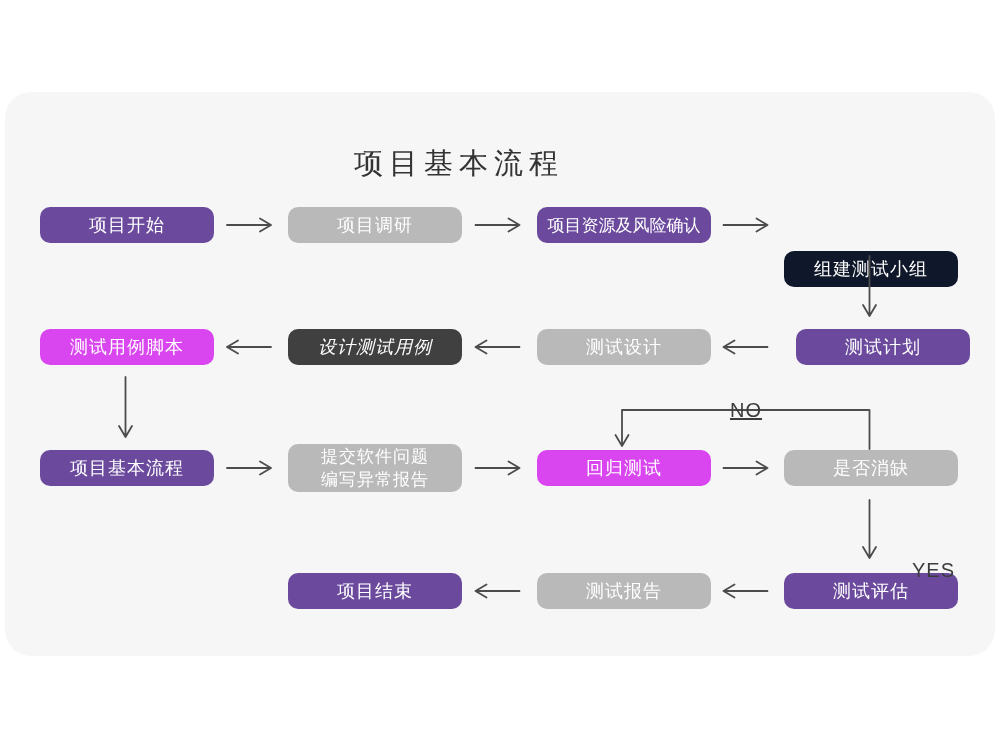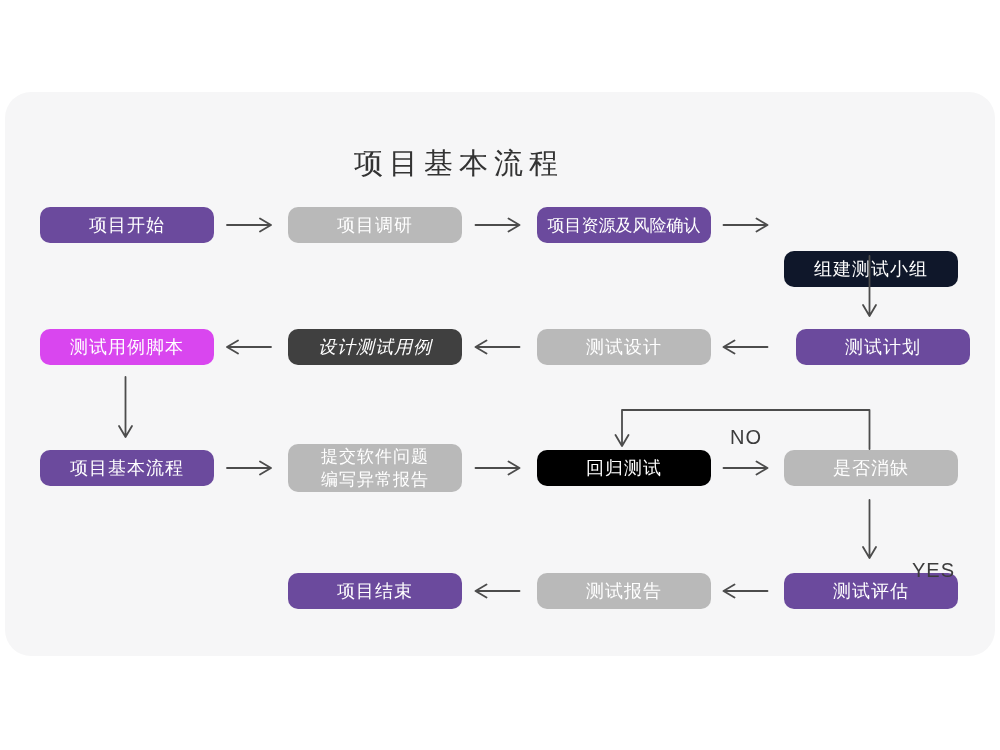--- a/index.html
+++ b/index.html
@@ -24,21 +24,21 @@
     text-align:center;
   }
   .node.tight{font-size:17px;letter-spacing:0;}
   .node.multi{height:48px;font-size:17px;line-height:23px;white-space:pre-line;}
   svg.arrows{position:absolute;left:0;top:0;width:1000px;height:750px;pointer-events:none;}
   svg.arrows path{stroke:var(--arrow,#4c4c4c);stroke-width:1.8;fill:none;stroke-linecap:round;stroke-linejoin:round;}
   .edge-label{
     position:absolute;font-size:20px;color:var(--label-text,#3c3c3c);
     letter-spacing:1px;line-height:22px;
   }
-  .edge-label.no{left:718px;top:426px;width:56px;text-align:center;}
+  .edge-label.no{left:718px;top:399px;width:56px;text-align:center;text-decoration:underline;}
   .edge-label.yes{left:912px;top:521px;margin-top:38px;}
 </style>
 </head>
 <body>
 
 <div class="card"></div>
 
 <div class="title">项目基本流程</div>
 
 <div class="node" style="left: 40px; top: 207px; background: rgb(107, 74, 157);">项目开始</div>
@@ -47,21 +47,21 @@
 <div class="node" style="left: 784px; top: 207px; background: #0f172a; margin-top: 44px;">组建测试小组</div>
 
 <div class="node" style="left: 784px; top: 329px; background: rgb(107, 74, 157); margin-left: 12px;">测试计划</div>
 <div class="node" style="left: 537px; top: 329px; background: rgb(185, 185, 185);">测试设计</div>
 <div class="node" style="left: 288px; top: 329px; background: #404040; font-style: italic;">设计测试用例</div>
 <div class="node" style="left: 40px; top: 329px; background: #d946ef;">测试用例脚本</div>
 
 <div class="node" style="left: 40px; top: 450px; background: rgb(107, 74, 157);">项目基本流程</div>
 <div class="node multi" style="left: 288px; top: 444px; background: rgb(185, 185, 185);">提交软件问题
 编写异常报告</div>
-<div class="node" style="left: 537px; top: 450px; background: #000000;">回归测试</div>
+<div class="node" style="left: 537px; top: 450px; background: #d946ef;">回归测试</div>
 <div class="node" style="left: 784px; top: 450px; background: rgb(185, 185, 185);">是否消缺</div>
 
 <div class="node" style="left: 784px; top: 573px; background: rgb(107, 74, 157);">测试评估</div>
 <div class="node" style="left: 537px; top: 573px; background: rgb(185, 185, 185);">测试报告</div>
 <div class="node" style="left: 288px; top: 573px; background: rgb(107, 74, 157);">项目结束</div>
 
 <svg class="arrows" viewBox="0 0 1000 750">
 
   <path d="M227 225 H269 M260 218.5 L271 225 L260 231.5"></path>
   <path d="M475.5 225 H517.5 M508.5 218.5 L519.5 225 L508.5 231.5"></path>

